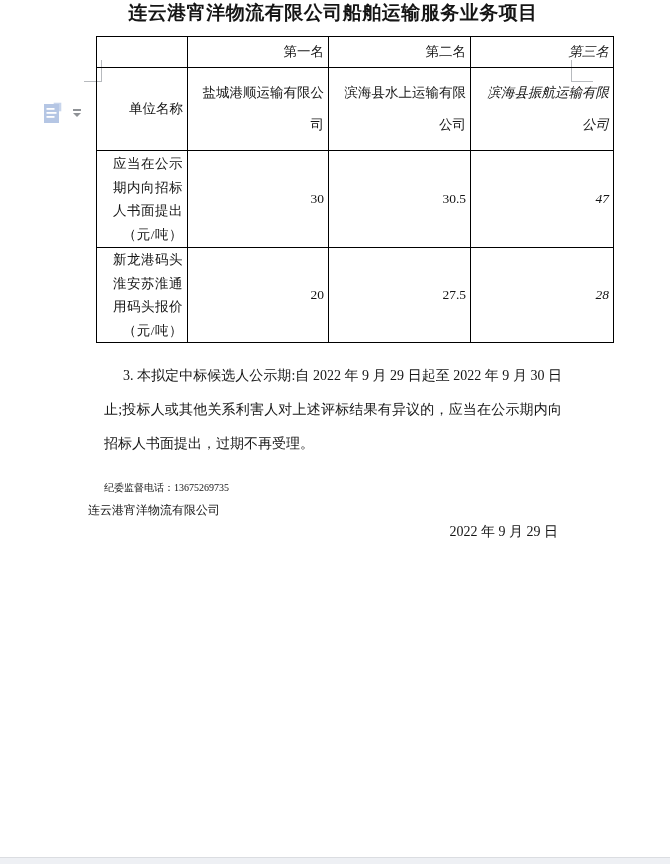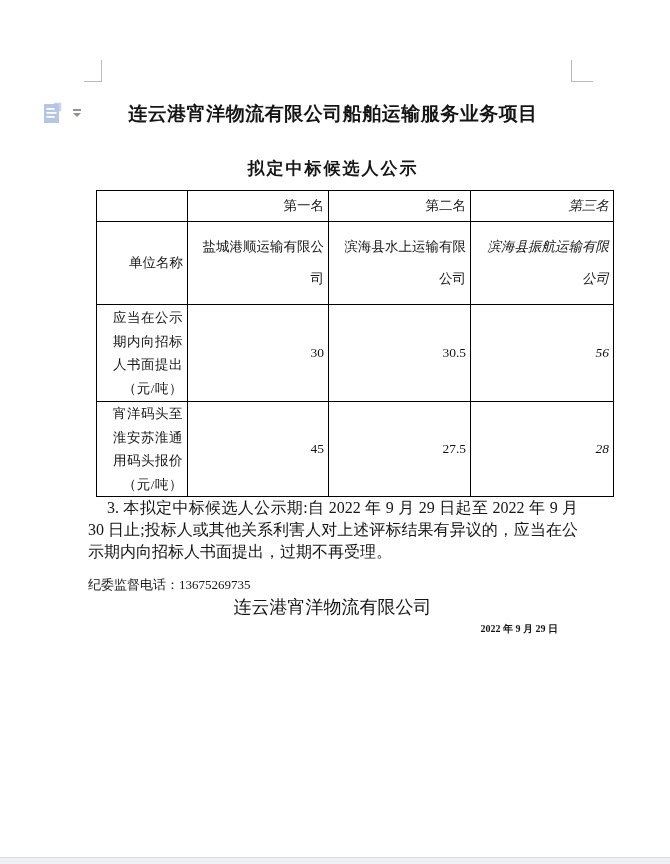--- a/index.html
+++ b/index.html
@@ -14,42 +14,42 @@
   .mark-tr { left:571px; top:60px; width:21px; height:21px;
     border-left:1.5px solid #b7babe; border-bottom:1.5px solid #b7babe; }
   
   .paste-btn { position:absolute; left:42px; top:99px; width:44px; height:30px; cursor:pointer; }
   .paste-btn svg { position:absolute; left:0; top:2px; }
   .dd-wrap { position:absolute; left:30px; top:10px; width:9px; }
   .dd-bar { width:8px; height:2px; background:#8f9296; margin:0 auto 2px auto; }
   .dd-tri { width:0; height:0; margin:0 auto;
     border-left:4px solid transparent; border-right:4px solid transparent; border-top:4px solid #8f9296; }
   
-  .content { position:absolute; left:88px; top:0; width:490px; padding-top:101px; }
+  .content { position:absolute; left:88px; top:0; width:490px; }
   .title    { font-size:19px; font-weight:bold; text-align:center; line-height:26px; letter-spacing:0.5px; }
   .subtitle { font-size:17px; font-weight:bold; text-align:center; line-height:22px; letter-spacing:2px; margin-top:31px; }
   .intro { margin:23px 0 0 0; font-size:14.5px; line-height:23.5px; text-indent:39px; text-align:justify; }
   .sec1  { margin-top:9px; font-size:14.5px; line-height:18px; padding-left:44px; }
   
   table.bid-table { border-collapse:collapse; table-layout:fixed; margin:10px 0 0 8px; width:481px; }
   table.bid-table td { border:1px solid #000; font-size:13.5px; text-align:right; vertical-align:middle;
     padding:0 4px; overflow:hidden; }
   .col0 { width:82px; } .col1 { width:132px; } .col2 { width:133px; } .col3 { width:134px;font-style:italic; }
   tr.r0 td { height:30px; }
   tr.r1 td { height:82px; line-height:32px; }
   tr.r2 td { height:96px; }
   tr.r3 td { height:92px; }
   td.row-label { text-align:left; vertical-align:top; line-height:23.5px; font-size:13px;
     padding:3px 5px 0 6px; letter-spacing:0.5px; }
   .p2 { margin:3px 0 0 0; font-size:14.5px; line-height:20px; padding-left:21px; }
-  .p3 { margin:0; font-size:16px; line-height:22px; text-indent:19px; text-align:justify; }
-  .phone  { margin:2px 0 0 0; font-size:13px; line-height:21px; }
+  .p3 { margin:16px; font-size:14px; line-height:34px; text-indent:19px; text-align:justify; }
+  .phone  { margin:2px 0 0 16px; font-size:10px; line-height:21px; }
   .phone.first { margin-top:11px; }
-  .sig-company { margin:3px 0 0 0; font-size:18px; line-height:19px; text-align:center; padding-right:1px; }
-  .sig-date    { margin:2px 0 0 0; font-size:10px; line-height:19px; text-align:right; padding-right:20px;font-weight:bold; }
+  .sig-company { margin:3px 0 0 0; font-size:12px; line-height:19px; text-align:left; padding-right:1px; }
+  .sig-date    { margin:2px 0 0 0; font-size:14px; line-height:19px; text-align:right; padding-right:20px; }
   
   .bottom-strip { position:absolute; left:0; bottom:0; width:100%; height:6px;
     background:#eef0f4; border-top:1px solid #dbdde1; }
 </style>
 </head>
 <body>
 
 <div class="page">
 
   <div class="mark mark-tl"></div>
@@ -65,21 +65,20 @@
     </svg>
     <span class="dd-wrap">
       <span class="dd-bar" style="display:block"></span>
       <span class="dd-tri" style="display:block"></span>
     </span>
   </div>
 
   <div class="content">
 
     <div class="title">连云港宵洋物流有限公司船舶运输服务业务项目</div>
-    <div class="subtitle">拟定中标候选人公示</div>
 
 
 
     <table class="bid-table">
       <tbody>
           <tr class="r0">
         <td class="col0"></td>
         <td class="col1">第一名</td>
         <td class="col2">第二名</td>
         <td class="col3">第三名</td>
@@ -87,25 +86,25 @@
       <tr class="r1">
         <td class="col0">单位名称</td>
         <td class="col1">盐城港顺运输有限公司</td>
         <td class="col2">滨海县水上运输有限公司</td>
         <td class="col3">滨海县振航运输有限公司</td>
       </tr>
       <tr class="r2">
         <td class="col0 row-label">应当在公示期内向招标人书面提出（元/吨）</td>
         <td class="col1">30</td>
         <td class="col2">30.5</td>
-        <td class="col3">56</td>
+        <td class="col3">47</td>
       </tr>
       <tr class="r3">
-        <td class="col0 row-label">宵洋码头至淮安苏淮通用码头报价（元/吨）</td>
-        <td class="col1">45</td>
+        <td class="col0 row-label">新龙港码头淮安苏淮通用码头报价（元/吨）</td>
+        <td class="col1">20</td>
         <td class="col2">27.5</td>
         <td class="col3">28</td>
       </tr>
     </tbody>
       </table>
 
     <p class="p3">3. 本拟定中标候选人公示期:自 2022 年 9 月 29 日起至 2022 年 9 月 30 日止;投标人或其他关系利害人对上述评标结果有异议的，应当在公示期内向招标人书面提出，过期不再受理。</p>
 
     <p class="phone first">纪委监督电话：13675269735</p>
 

